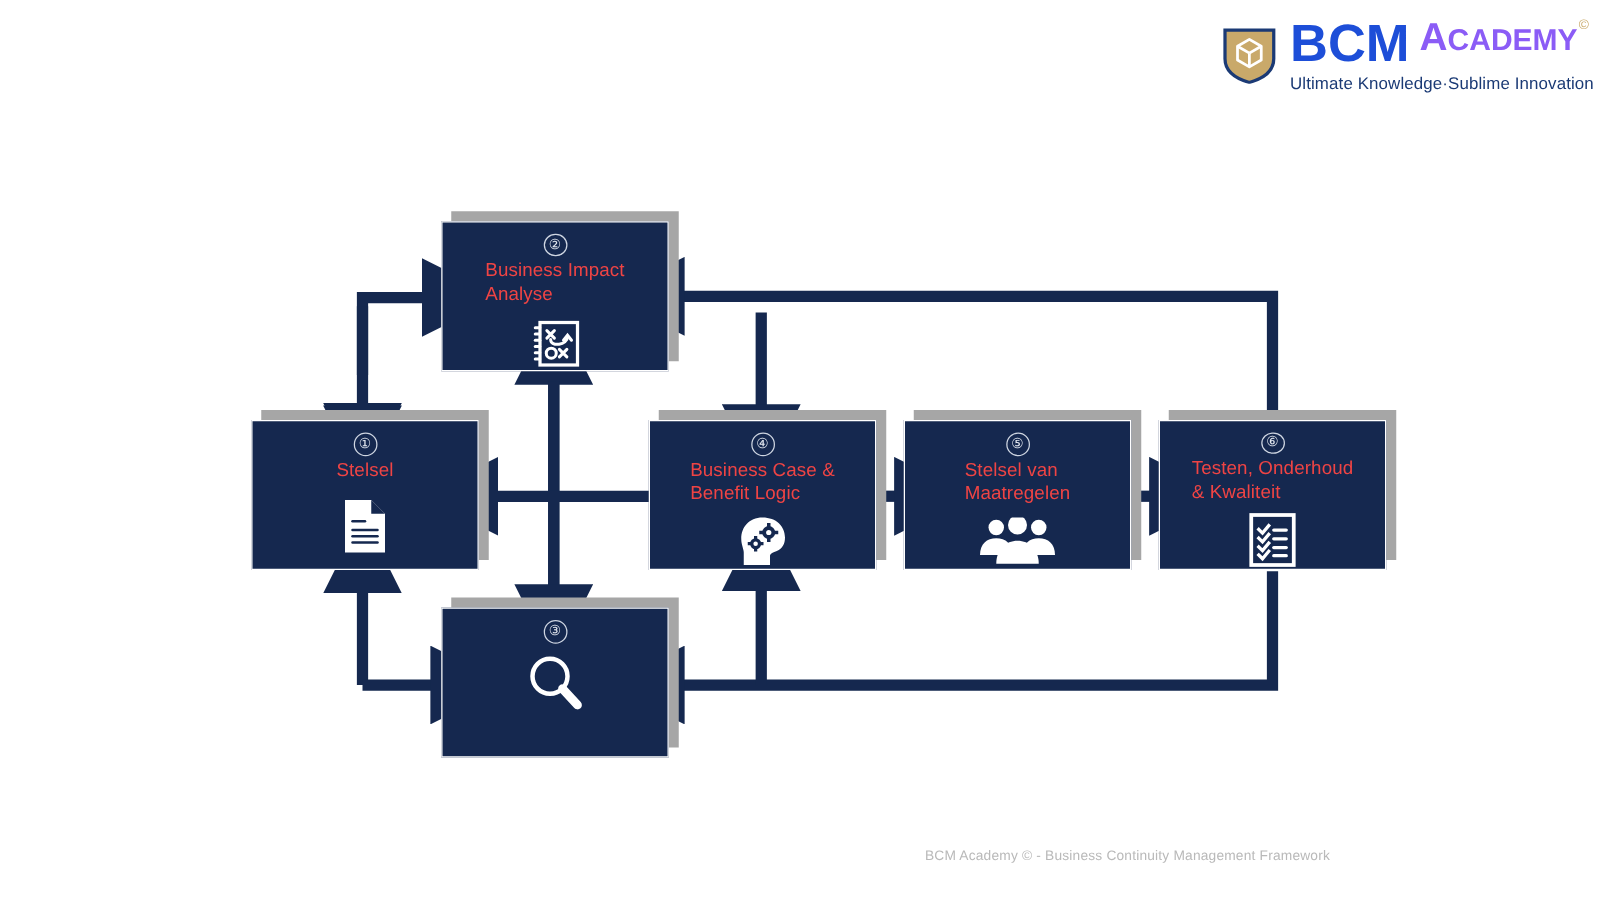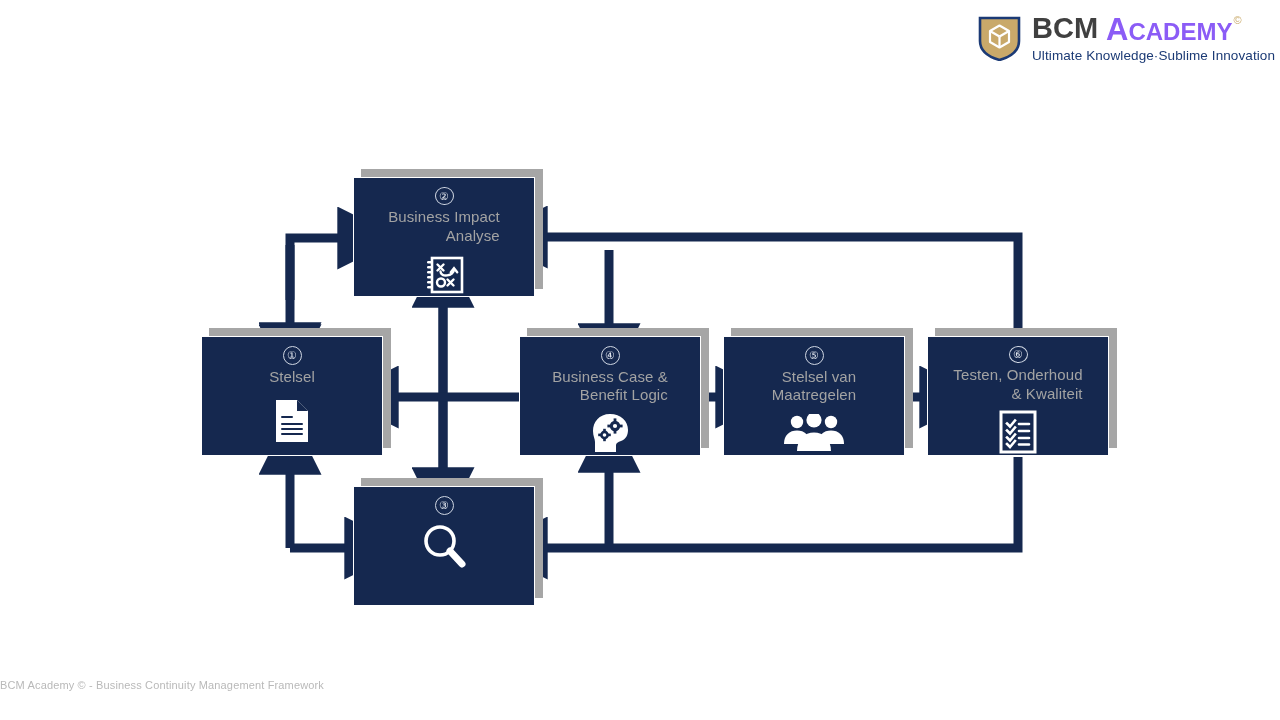--- a/index.html
+++ b/index.html
@@ -7,21 +7,21 @@
     width:1280px;height:720px;background:#ffffff;overflow:hidden;
     font-family:"Liberation Sans",sans-serif;position:relative;
   }
   #stage{position:absolute;inset:0;}
 
   
   .logo-wrap{position:absolute;left:978px;top:14px;display:flex;align-items:center;gap:11px;}
   .shield{width:43px;height:46px;position:relative;}
   .logo-text{display:flex;flex-direction:column;line-height:1;}
   .logo-main{display:flex;align-items:flex-start;}
-  .logo-bcm{font-size:29px;font-weight:bold;color:#404040;letter-spacing:0px;}
+  .logo-bcm{font-size:42px;font-weight:bold;color:#1d4ed8;letter-spacing:0px;}
   .logo-acad{font-size:31px;font-weight:bold;color:#8b5cf6;letter-spacing:0px;margin-left:8px;}
   .logo-acad .sm{font-size:24px;}
   .logo-reg{font-size:11px;color:#c9a96a;margin-left:1px;margin-top:1px;}
   .logo-sub{font-size:13.5px;color:#1b3a75;margin-top:4px;letter-spacing:0.1px;text-align:right;}
 
   
   #connectors{position:absolute;left:0;top:0;width:1280px;height:720px;}
 
   
   .node{position:absolute;box-sizing:border-box;}
@@ -34,27 +34,27 @@
     background:#15284f;border:1.5px solid #ffffff;box-sizing:border-box;
     display:flex;flex-direction:column;align-items:center;
     padding-top:9px;color:#e9ecf2;
   }
   .num{
     width:17px;height:17px;border:1.3px solid #cfd6e2;border-radius:50%;
     display:flex;align-items:center;justify-content:center;
     font-size:11px;line-height:1;color:#e2e7ef;margin-bottom:3px;
   }
   .ttl{
-    font-size:15px;line-height:1.22;text-align:right;color:#a3a3a3;
+    font-size:15px;line-height:1.22;text-align:left;color:#ef4444;
     font-weight:400;letter-spacing:0.1px;white-space:pre-line;
   }
   .icon{margin-top:9px;display:flex;align-items:center;justify-content:center;}
 
   .footer{
-    position:absolute;left:0;top:679px;width:1064px;text-align:left;
+    position:absolute;left:0;top:679px;width:1064px;text-align:right;
     font-size:11px;color:#b9b9b9;letter-spacing:0.15px;
   }
 </style>
 </head>
 <body>
 
 <div id="stage">
 
   <div class="logo-wrap">
     <div class="shield">

